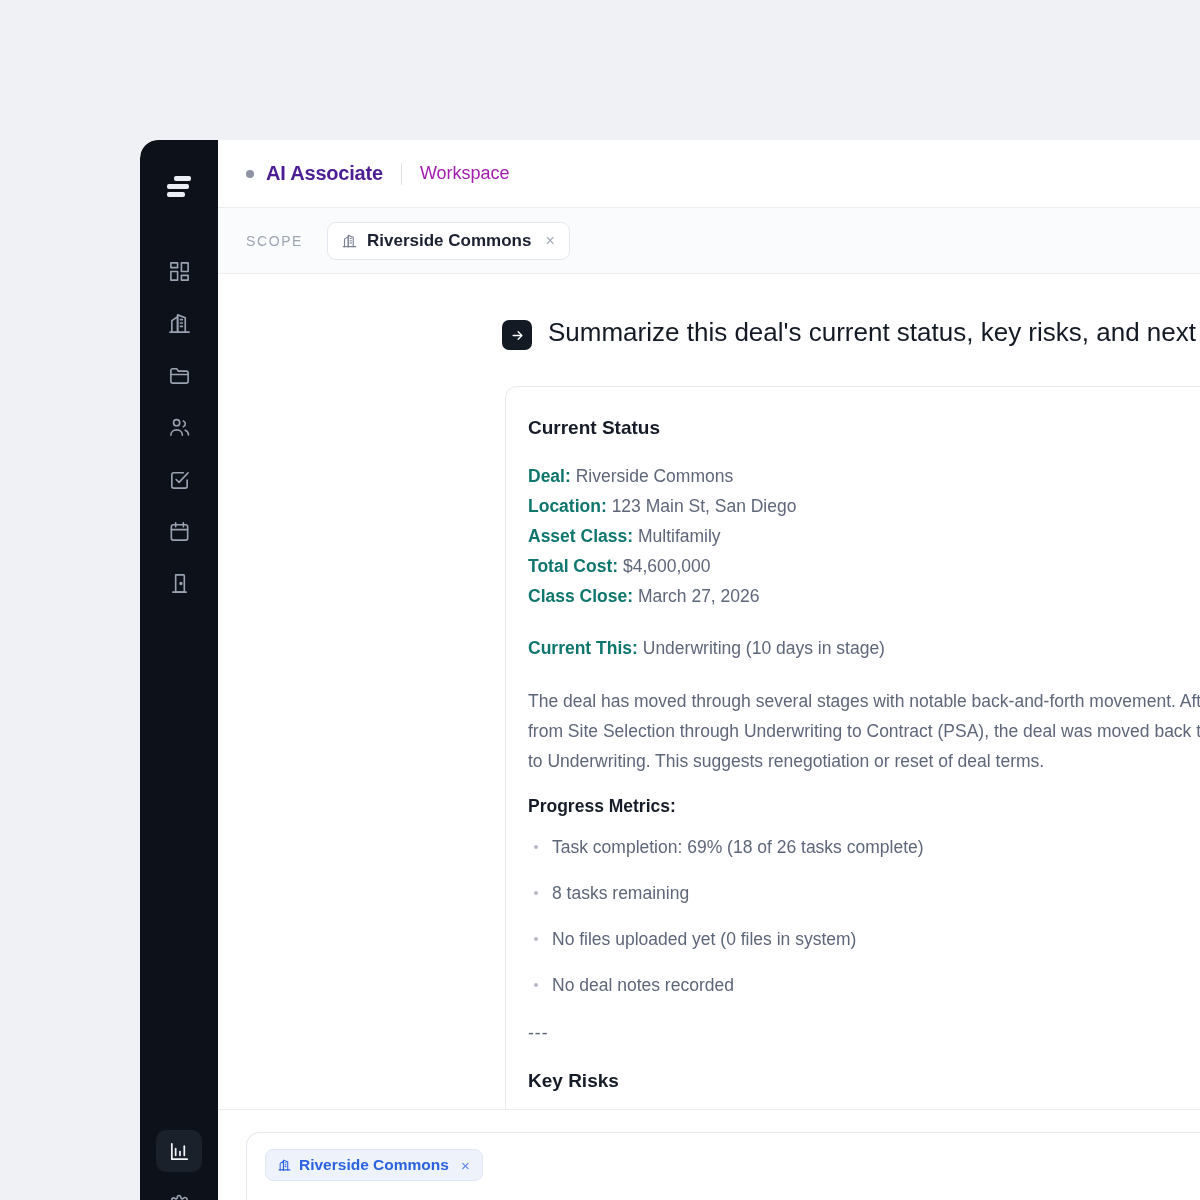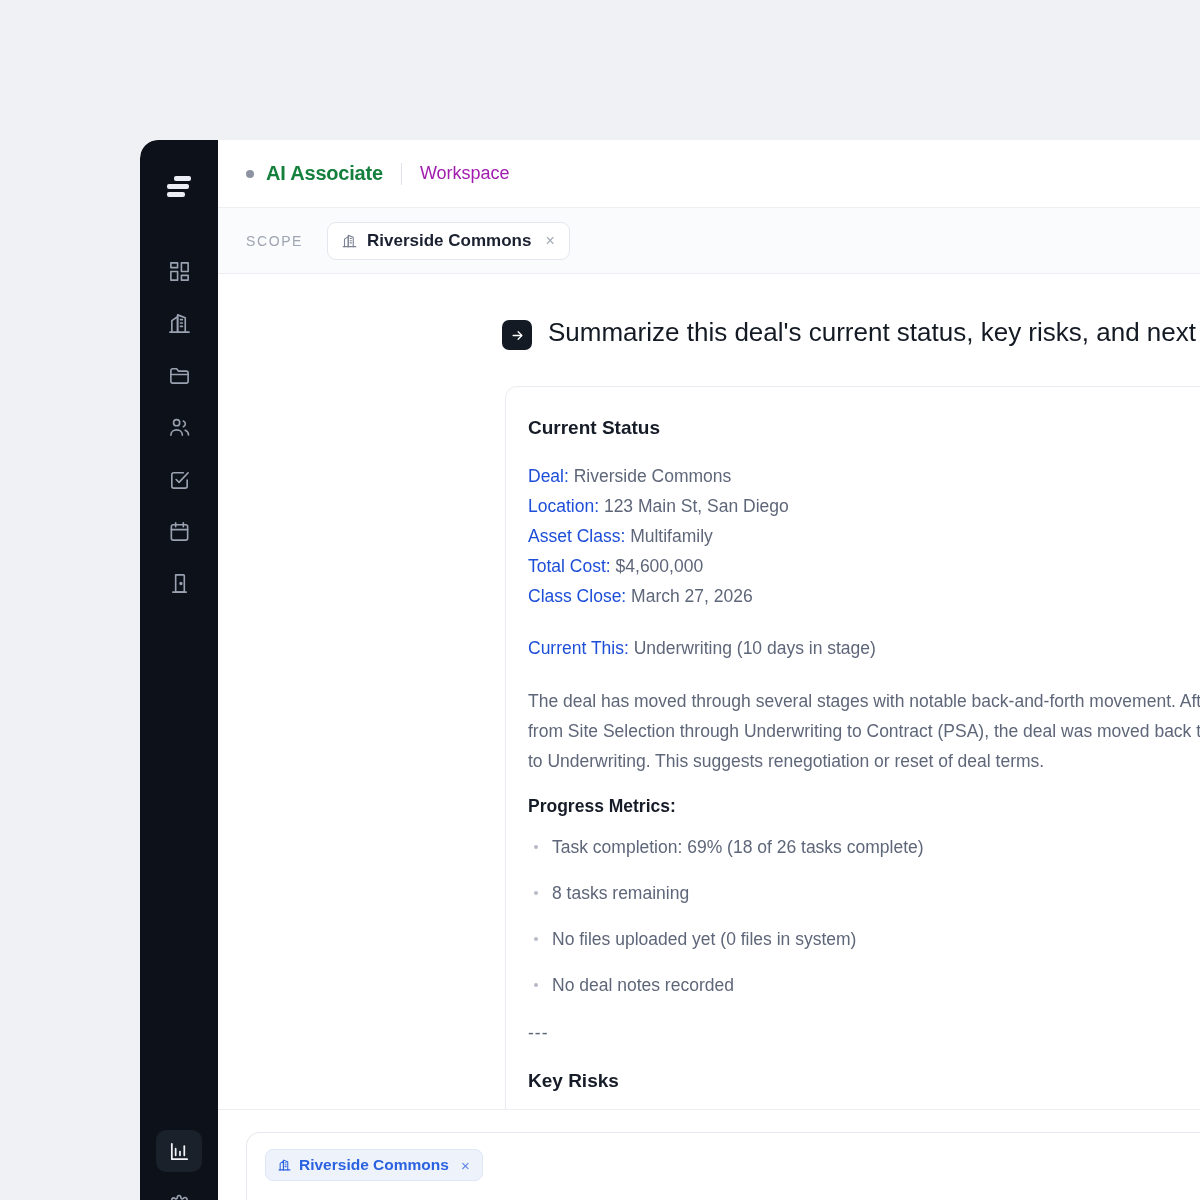--- a/index.html
+++ b/index.html
@@ -110,21 +110,21 @@
     background: #ffffff;
     border-bottom: 1px solid #eceef2;
   }
   .status-dot {
     width: 8px; height: 8px; border-radius: 50%;
     background: #8d93a3; margin-right: 12px;
   }
   .app-title {
     font-size: 20px;
     font-weight: 700;
-    color: #15803d;
+    color: #4c1d95;
     letter-spacing: -0.2px;
   }
   .title-sep {
     width: 1px; height: 22px; background: #dfe2e9; margin: 0 18px;
   }
   .workspace-label {
     font-size: 18px;
     color: #a21caf;
     font-weight: 400;
   }
@@ -221,21 +221,21 @@
     color: #161c27;
     margin-bottom: 22px;
   }
 
   .kv-block { margin-bottom: 22px; }
   .kv-row {
     font-size: 17.5px;
     line-height: 1.72;
     color: #5e6679;
   }
-  .kv-row b { color: #1d4ed8; font-weight: 400; }
+  .kv-row b { color: #0f766e; font-weight: 700; }
 
   .para {
     font-size: 17.5px;
     line-height: 1.72;
     color: #5e6679;
     margin-bottom: 20px;
     white-space: nowrap;
   }
 
   .sub-h {

